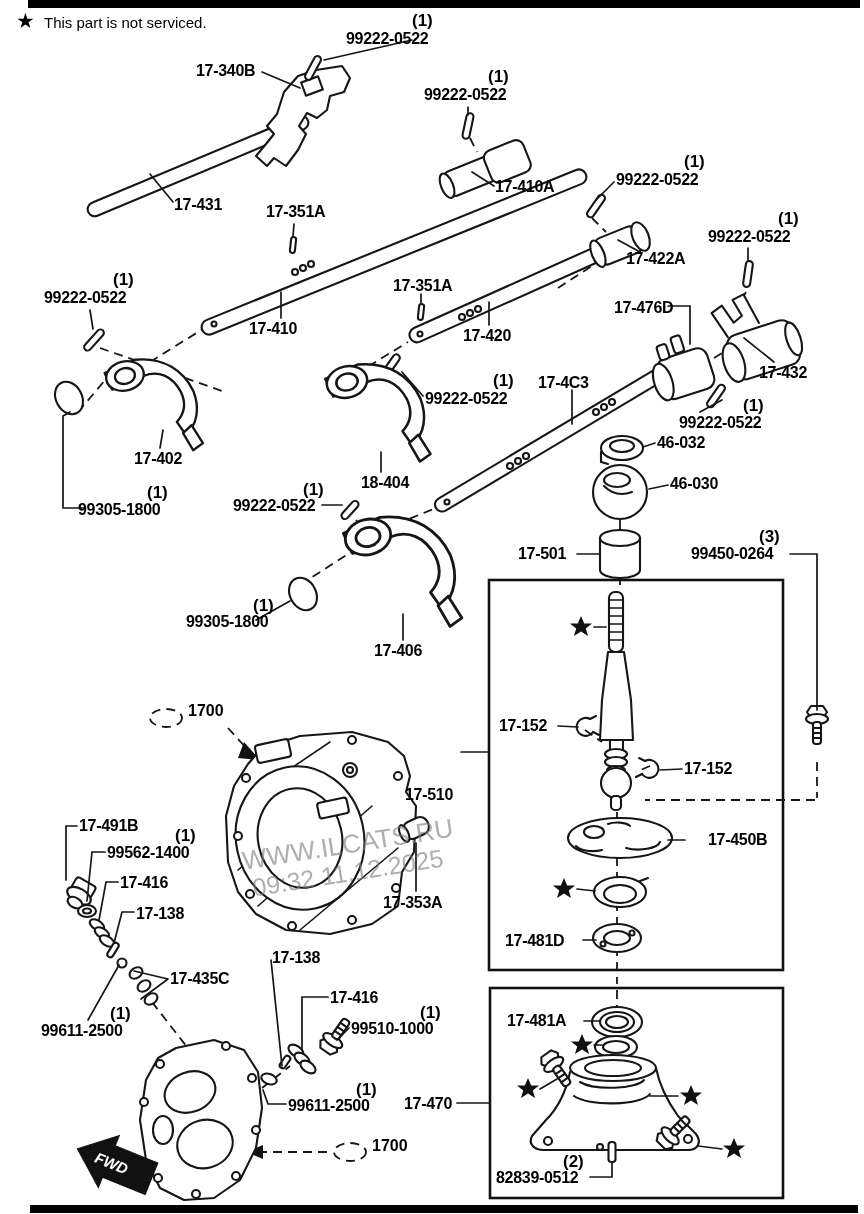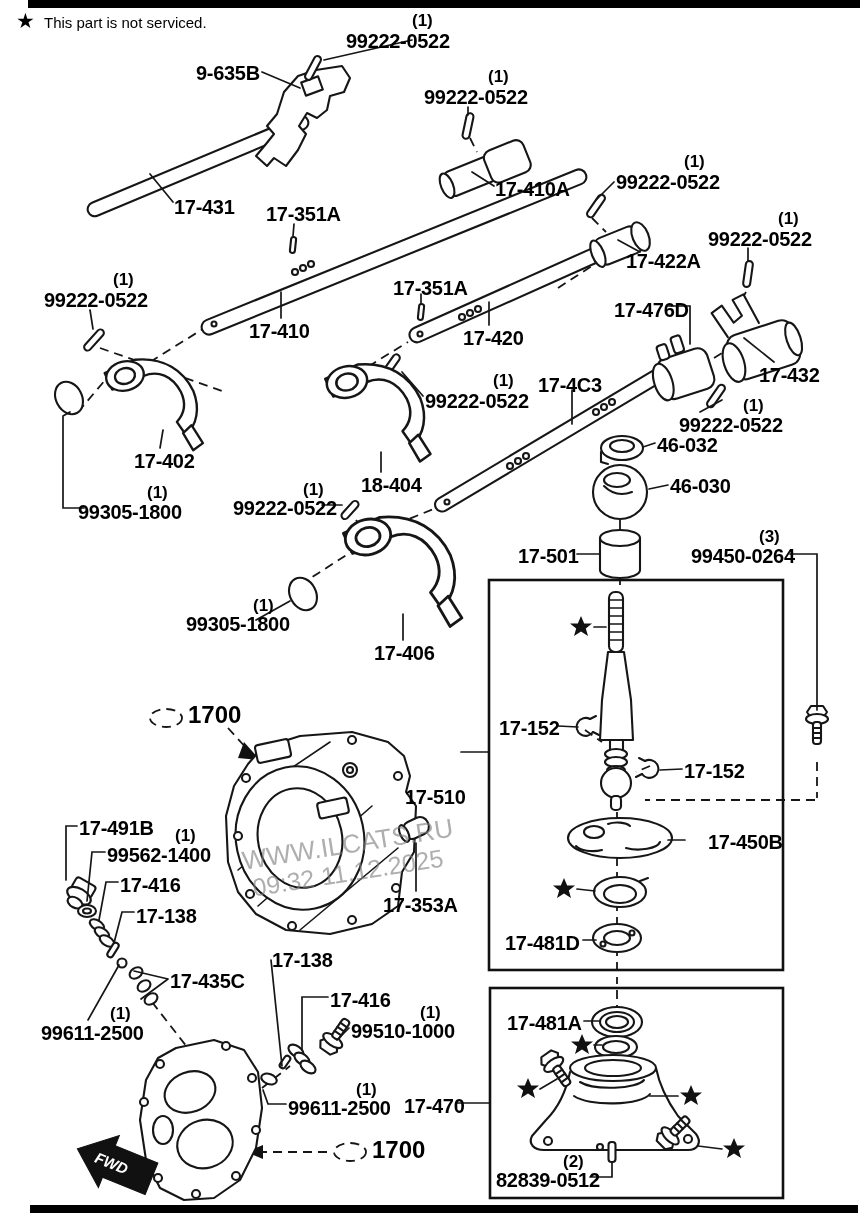--- a/index.html
+++ b/index.html
@@ -1,22 +1,22 @@
 <!DOCTYPE html>
 <html><head>
 <meta charset="utf-8">
 <style>
   html,body{margin:0;padding:0;background:#fff;}
   .stage{position:relative;width:864px;height:1214px;background:#fff;overflow:hidden;
          font-family:"Liberation Sans",sans-serif;color:#000;}
   .bar{position:absolute;background:#000;}
   svg.art{position:absolute;left:0;top:0;}
-  .lbl{position:absolute;font-size:20px;font-weight:700;white-space:nowrap;letter-spacing:-0.3px;line-height:1.1;}
+  .lbl{position:absolute;font-size:16px;font-weight:700;white-space:nowrap;letter-spacing:-0.3px;line-height:1.1;}
   .qty{position:absolute;font-size:17px;font-weight:700;white-space:nowrap;line-height:1;}
-  .big{font-size:24px;letter-spacing:0;}
+  .big{font-size:16px;letter-spacing:0;}
   .note{position:absolute;left:44px;top:14px;font-size:15px;font-weight:400;}
   .star{position:absolute;font-size:21px;line-height:1;}
   .wm{position:absolute;left:240px;top:846px;color:rgba(125,125,125,0.62);font-size:26px;
       font-weight:400;transform:rotate(-9deg);transform-origin:left top;white-space:nowrap;pointer-events:none;}
   .wm .l2{margin-left:6px;margin-top:-2px;font-size:25px;}
 </style>
 </head>
 <body>
 
 <div class="stage">
@@ -395,21 +395,21 @@
   <div class="wm">
     <div>WWW.ILCATS.RU</div>
     <div class="l2">09:32 11.12.2025</div>
   </div>
 
   <span class="star" style="left:16px;top:10px">★</span>
   <div class="note">This part is not serviced.</div>
 
   <div class="qty" style="left:412px;top:12px">(1)</div>
   <div class="lbl" style="left:346px;top:30px">99222-0522</div>
-  <div class="lbl" style="left:196px;top:62px">9-635B</div>
+  <div class="lbl" style="left:196px;top:62px">17-340B</div>
   <div class="qty" style="left:488px;top:68px">(1)</div>
   <div class="lbl" style="left:424px;top:86px">99222-0522</div>
   <div class="lbl" style="left:174px;top:196px">17-431</div>
   <div class="lbl" style="left:266px;top:203px">17-351A</div>
   <div class="lbl" style="left:495px;top:178px">17-410A</div>
   <div class="qty" style="left:684px;top:153px">(1)</div>
   <div class="lbl" style="left:616px;top:171px">99222-0522</div>
   <div class="lbl" style="left:626px;top:250px">17-422A</div>
   <div class="qty" style="left:778px;top:210px">(1)</div>
   <div class="lbl" style="left:708px;top:228px">99222-0522</div>

